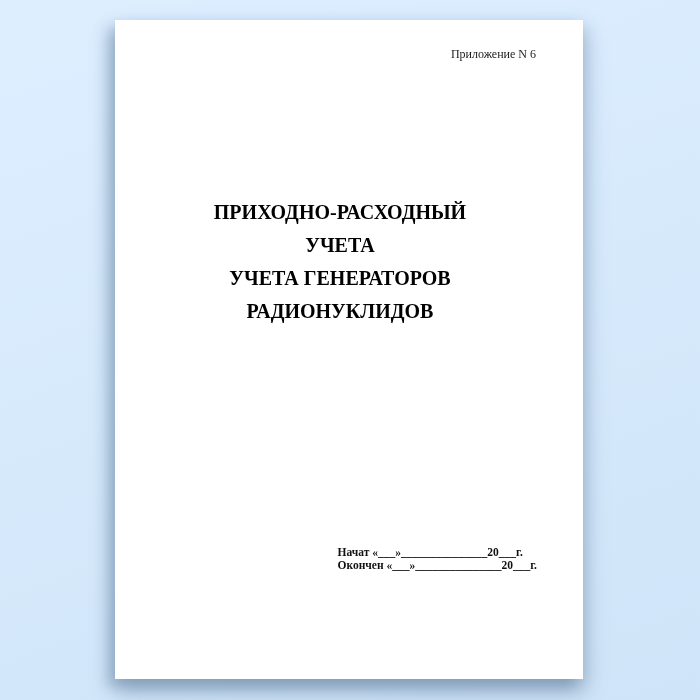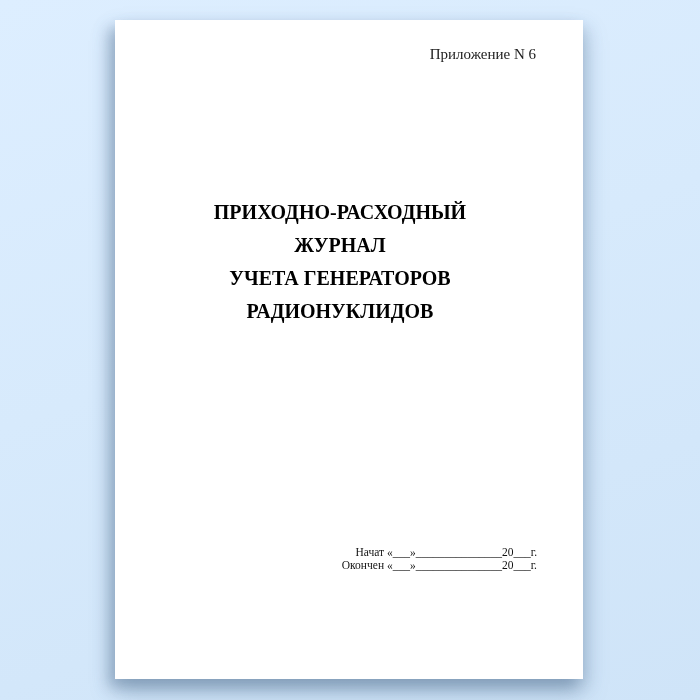--- a/index.html
+++ b/index.html
@@ -26,21 +26,21 @@
     box-shadow:
       -7px 8px 13px rgba(97, 127, 158, 0.42),
       0 13px 22px rgba(97, 127, 158, 0.38),
       5px 7px 14px rgba(97, 127, 158, 0.18);
     color: #151515;
   }
   .annex-label {
     position: absolute;
     top: 28px;
     right: 47px;
-    font-size: 15px;
+    font-size: 12px;
     line-height: 13px;
     color: #1c1c1c;
     white-space: nowrap;
   }
   .doc-title {
     position: absolute;
     top: 176px;
     left: 26px;
     right: 44px;
     text-align: center;
@@ -63,43 +63,43 @@
   .org-caption {
     margin-top: 1px;
     font-size: 8.5px;
     line-height: 10px;
     color: #242424;
   }
   .date-fields {
     position: absolute;
     top: 526px;
     right: 46px;
-    text-align: right;
-    font-weight: normal;
+    text-align: left;
+    font-weight: bold;
     font-size: 11.5px;
     color: #111111;
     white-space: nowrap;
   }
   .date-line {
     line-height: 13px;
   }
   .date-line + .date-line {
   }
 </style>
 </head>
 <body>
 
 <div class="canvas">
   <div class="page">
 
     <div class="annex-label">Приложение N 6</div>
 
     <div class="doc-title">
       <div>ПРИХОДНО-РАСХОДНЫЙ</div>
-      <div>ЖУРНАЛ</div>
+      <div>УЧЕТА</div>
       <div>УЧЕТА ГЕНЕРАТОРОВ</div>
       <div>РАДИОНУКЛИДОВ</div>
     </div>
 
 
     <div class="date-fields">
       <div class="date-line">Начат «___»_______________20___г.</div>
       <div class="date-line">Окончен «___»_______________20___г.</div>
     </div>
 

